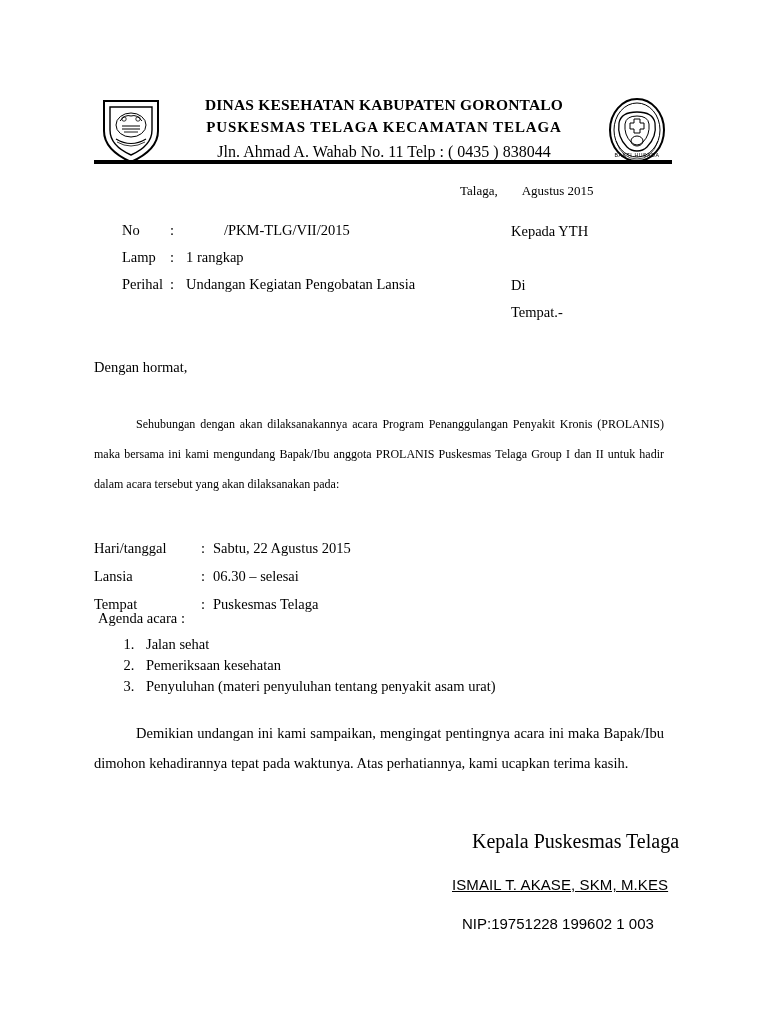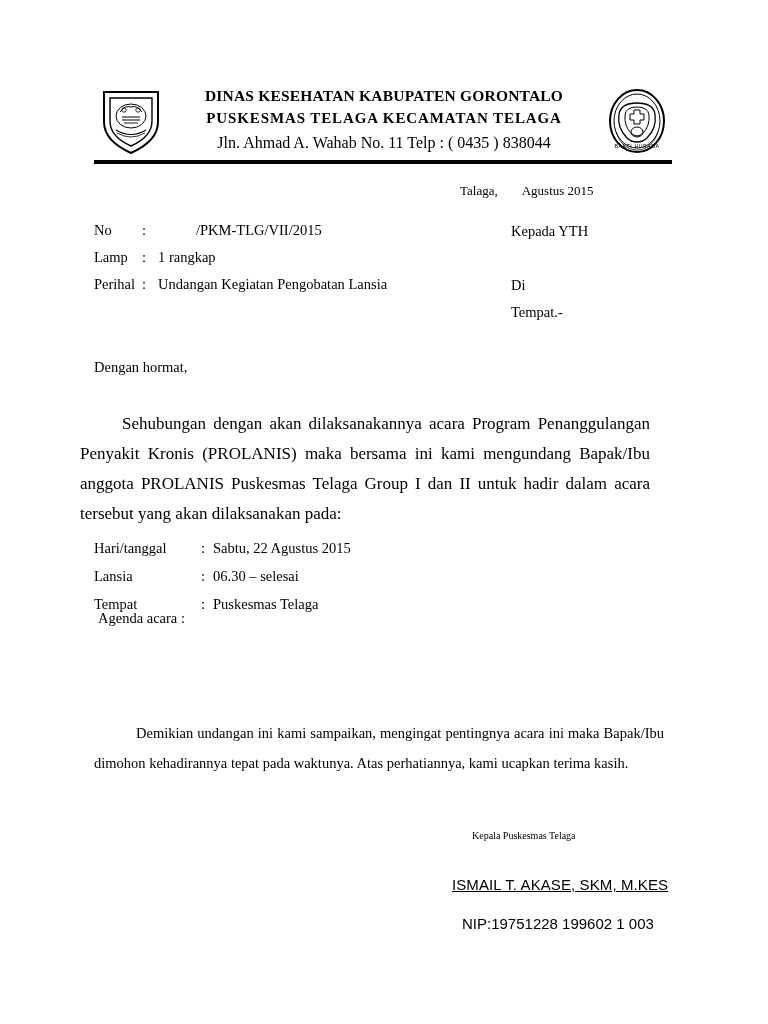--- a/index.html
+++ b/index.html
@@ -22,21 +22,21 @@
     left: 0; top: 0;
     width: 768px;
     height: 1024px;
     background: #fff;
   }
 
   
   .letterhead {
     position: absolute;
     left: 94px;
-    top: 84px;
+    top: 93px;
     width: 580px;
     height: 76px;
   }
   .logo {
     position: absolute;
     top: 2px;
     width: 66px;
     height: 70px;
   }
   .logo-left  { left: 4px; }
@@ -88,20 +88,21 @@
   .ref-block {
     position: absolute;
     left: 94px;
     top: 217px;
     font-size: 14.5px;
   }
   .ref-row {
     display: flex;
     line-height: 27px;
     white-space: nowrap;
+    margin-left: 28px;
   }
   .ref-label { width: 48px; }
   .ref-colon { width: 10px; }
   .ref-value { padding-left: 6px; }
   .ref-value.num-indent { padding-left: 44px; text-align: right; }
 
   
   .recipient {
     position: absolute;
     left: 511px;
@@ -115,24 +116,24 @@
   
   .salutation {
     position: absolute;
     left: 94px;
     top: 359px;
     font-size: 14.5px;
   }
 
   .body-par {
     position: absolute;
-    left: 80px;
+    left: 94px;
     top: 409px;
     width: 570px;
-    font-size: 17px;
+    font-size: 12px;
     line-height: 30px;
     text-align: justify;
     text-indent: 42px;
   }
 
   
   .details {
     position: absolute;
     left: 94px;
     top: 534px;
@@ -174,21 +175,21 @@
     line-height: 30px;
     text-align: justify;
     text-indent: 42px;
   }
 
   
   .sig-title {
     position: absolute;
     left: 472px;
     top: 830px;
-    font-size: 10px;
+    font-size: 20px;
     white-space: nowrap;
   }
   .sig-name {
     position: absolute;
     left: 452px;
     top: 876px;
     font-family: "Liberation Sans", "DejaVu Sans", sans-serif;
     font-size: 15px;
     text-decoration: underline;
     white-space: nowrap;
@@ -293,20 +294,25 @@
       <span class="det-value">06.30 – selesai</span>
     </div>
     <div class="det-row">
       <span class="det-label">Tempat</span>
       <span class="det-colon">:</span>
       <span class="det-value">Puskesmas Telaga</span>
     </div>
   </div>
 
   <div class="agenda-title">Agenda acara :</div>
+  <ol class="agenda-list">
+    <li>Jalan sehat</li>
+    <li>Pemeriksaan kesehatan</li>
+    <li>Penyuluhan (materi penyuluhan tentang penyakit asam urat)</li>
+  </ol>
 
   <div class="closing-par">Demikian undangan ini kami sampaikan, mengingat pentingnya acara ini maka Bapak/Ibu dimohon kehadirannya tepat pada waktunya.  Atas perhatiannya, kami ucapkan terima kasih.</div>
 
   <div class="sig-title">Kepala Puskesmas Telaga</div>
   <div class="sig-name">ISMAIL T. AKASE, SKM, M.KES</div>
   <div class="sig-nip">NIP:19751228 199602 1 003</div>
 
 </div>
 
 </body></html>

